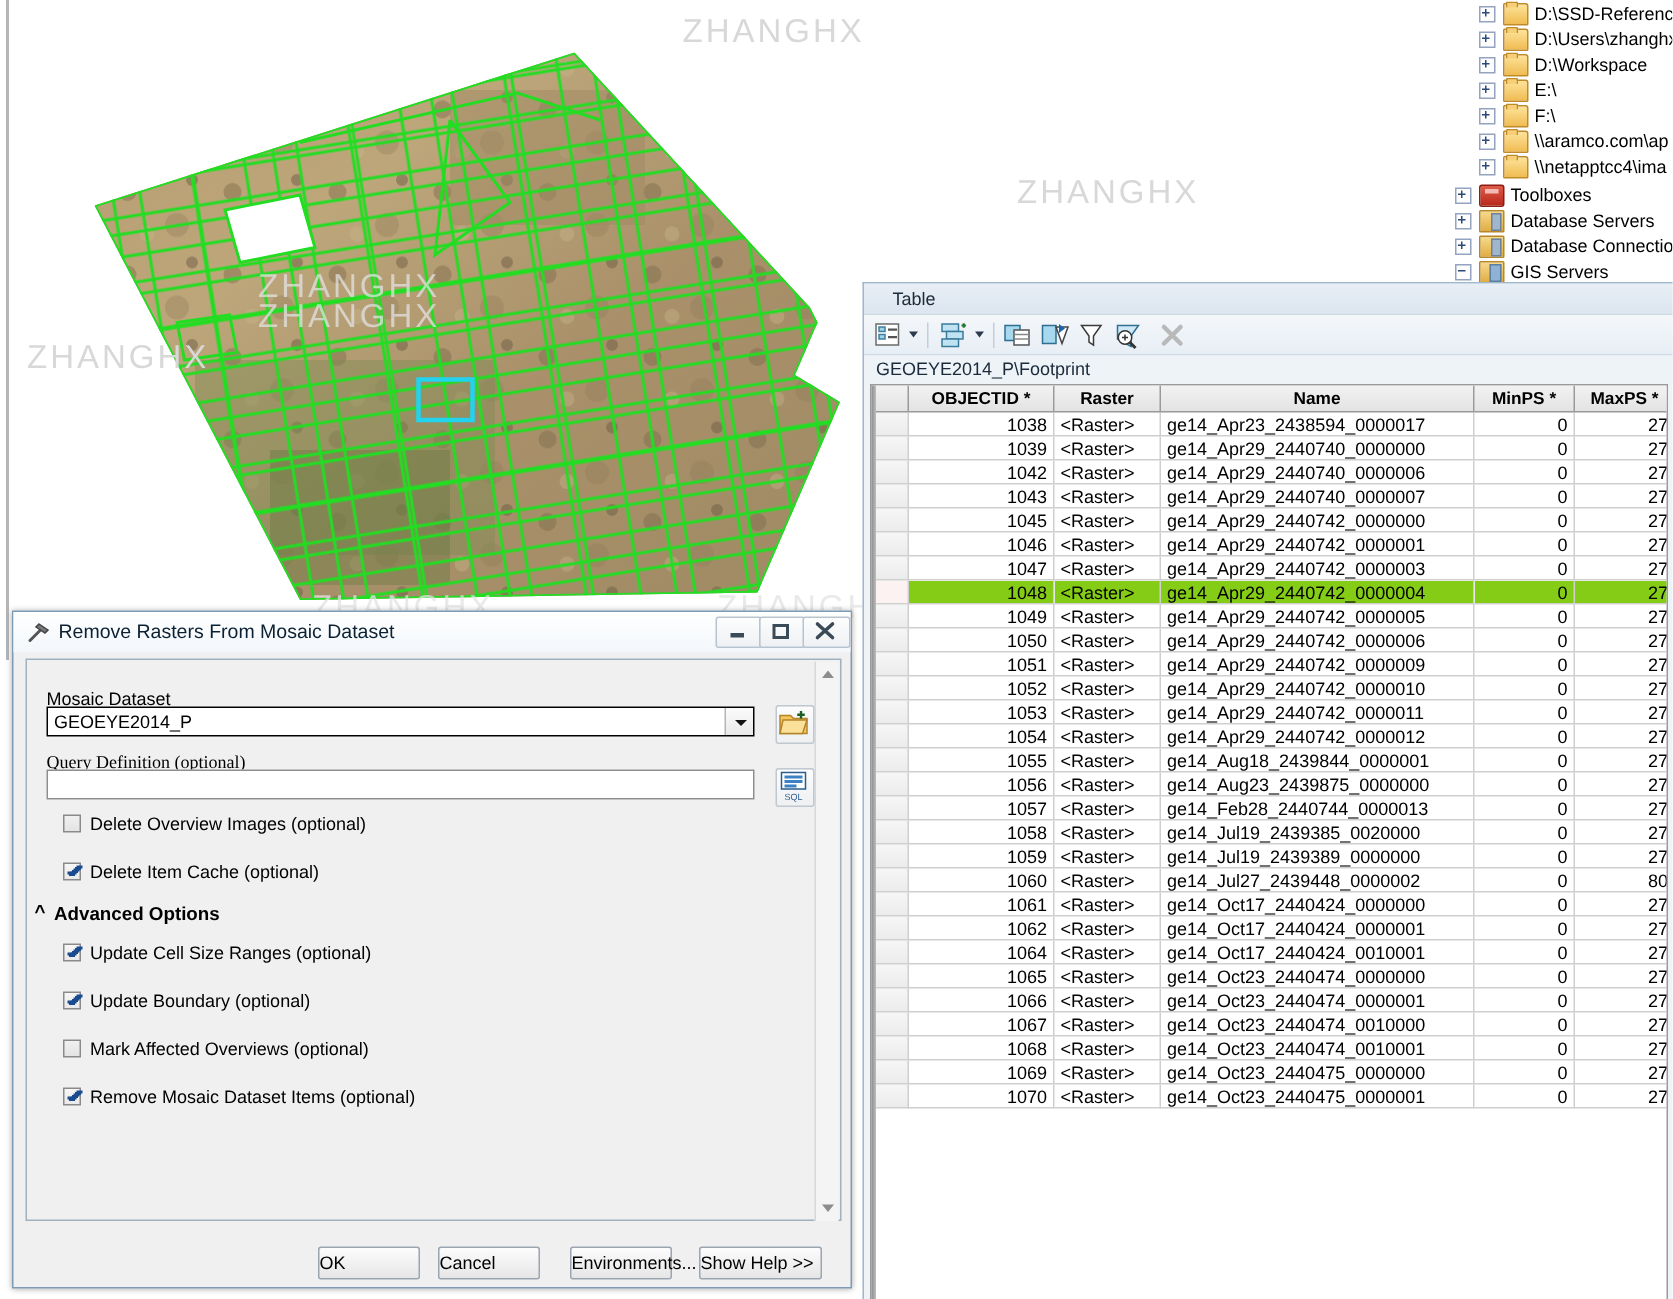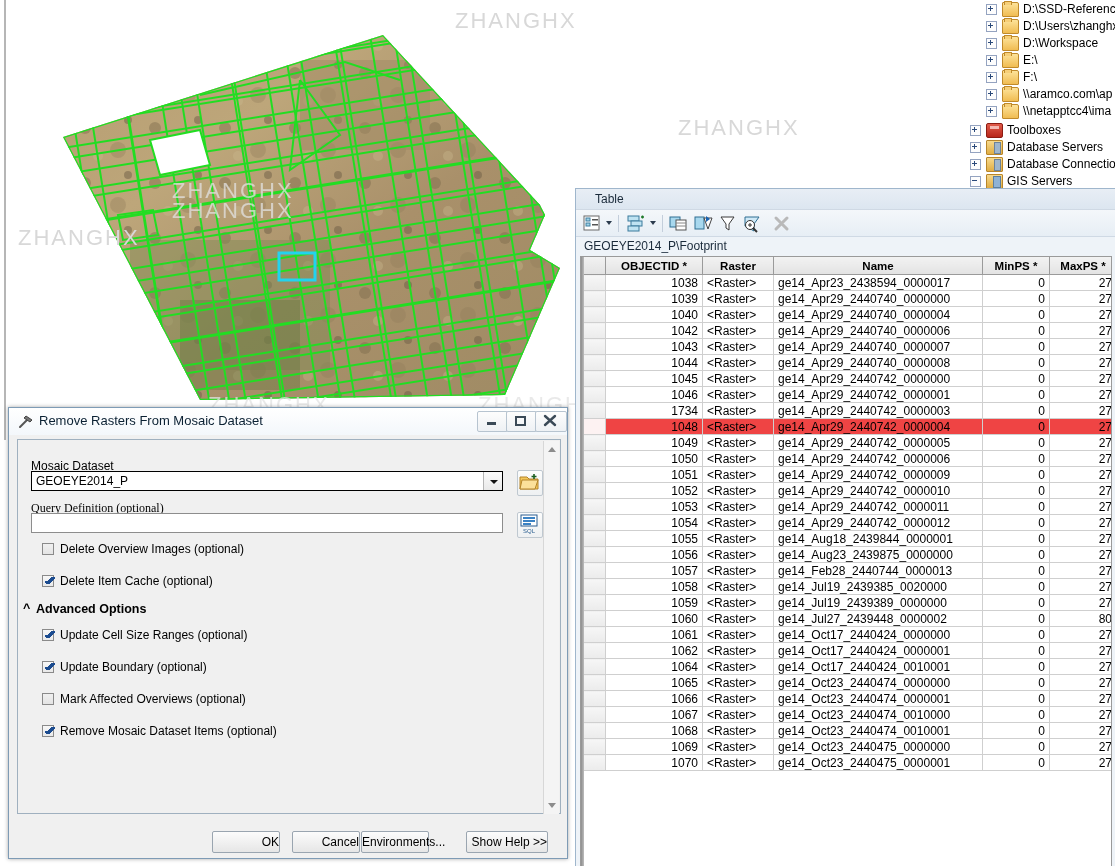--- a/index.html
+++ b/index.html
@@ -62,21 +62,21 @@
   table.grid{border-collapse:collapse;table-layout:fixed;font-size:12px;width:100%;}
   table.grid th{
     background:linear-gradient(to bottom,#f2f2f2,#e3e3e3);
     border-right:1px solid #9a9a9a;border-bottom:1px solid #9a9a9a;
     font-weight:bold;height:17px;font-size:11.5px;padding:0 4px;white-space:nowrap;
   }
   table.grid td{
     border-right:1px solid #cfcfcf;border-bottom:1px solid #cfcfcf;
     height:15px;padding:0 4px;white-space:nowrap;overflow:hidden;font-size:12px;
   }
-  tr.selrow td{background:#ef4444;}
+  tr.selrow td{background:#84cc16;}
   .c-sel{width:16px;background:linear-gradient(to bottom,#f6f6f6,#ebebeb);border-right:1px solid #9a9a9a;}
   tr.selrow .c-sel{background:#fdf2f2;}
   .num{text-align:right;}
   th.c-oid{width:88px}  th.c-raster{width:62px} th.c-name{width:200px}
   th.c-min{width:58px} th.c-max{width:58px}
   #grid-leftgutter{position:absolute;left:5px;top:68px;width:3px;height:731px;
      background:linear-gradient(to right,#8d8d8d,#bdbdbd);}
 
   
   #gp-dialog{position:absolute;left:8px;top:407px;width:560px;height:452px;
@@ -104,21 +104,21 @@
   .sqbtn{position:absolute;width:24px;height:24px;background:linear-gradient(to bottom,#fcfcfc,#eef0f2);
      border:1px solid #bfc8d0;border-radius:2px;}
   .cbrow{position:absolute;font-size:12px;}
   .cb{display:inline-block;width:12px;height:12px;background:#fafafa;border:1px solid #8a8a8a;
      vertical-align:-2px;margin-right:6px;position:relative;box-sizing:border-box;}
   .cb.on{background:linear-gradient(to bottom,#f7f7f7,#e9e9e9);}
   .cb.on:after{content:"";position:absolute;left:2px;top:5px;width:4px;height:2px;background:#1b4b8f;
      box-shadow:1px 1px 0 #1b4b8f,2px 0px 0 #1b4b8f,3px -1px 0 #1b4b8f,4px -2px 0 #1b4b8f,5px -3px 0 #1b4b8f,6px -4px 0 #1b4b8f;}
   .cb.off{background:linear-gradient(to bottom,#f0f0f0,#e4e4e4);}
   #adv-chev{display:inline-block;width:10px;position:relative;top:-1px;}
-  .fbtn{position:absolute;top:423px;height:22px;line-height:20px;text-align:right;font-size:12px;
+  .fbtn{position:absolute;top:423px;height:22px;line-height:20px;text-align:left;font-size:12px;
      background:linear-gradient(to bottom,#fcfcfc,#e6e6e6);border:1px solid #9aa5b0;border-radius:2px;box-sizing:border-box;}
 </style>
 </head>
 <body>
 
 <div id="map-canvas">
   <div id="map-left-rule"></div>
 
   <svg id="mosaic-svg" width="575" height="440">
     <defs>
@@ -301,69 +301,53 @@
           <tr>
             <td class="c-sel"></td>
             <td class="num">1039</td>
             <td class="">&lt;Raster&gt;</td>
             <td class="">ge14_Apr29_2440740_0000000</td>
             <td class="num">0</td>
             <td class="num">27</td>
           </tr>
           <tr>
             <td class="c-sel"></td>
-            <td class="num">1040</td>
-            <td class="">&lt;Raster&gt;</td>
-            <td class="">ge14_Apr29_2440740_0000004</td>
-            <td class="num">0</td>
-            <td class="num">27</td>
-          </tr>
-          <tr>
-            <td class="c-sel"></td>
             <td class="num">1042</td>
             <td class="">&lt;Raster&gt;</td>
             <td class="">ge14_Apr29_2440740_0000006</td>
             <td class="num">0</td>
             <td class="num">27</td>
           </tr>
           <tr>
             <td class="c-sel"></td>
             <td class="num">1043</td>
             <td class="">&lt;Raster&gt;</td>
             <td class="">ge14_Apr29_2440740_0000007</td>
             <td class="num">0</td>
             <td class="num">27</td>
           </tr>
           <tr>
             <td class="c-sel"></td>
-            <td class="num">1044</td>
-            <td class="">&lt;Raster&gt;</td>
-            <td class="">ge14_Apr29_2440740_0000008</td>
-            <td class="num">0</td>
-            <td class="num">27</td>
-          </tr>
-          <tr>
-            <td class="c-sel"></td>
             <td class="num">1045</td>
             <td class="">&lt;Raster&gt;</td>
             <td class="">ge14_Apr29_2440742_0000000</td>
             <td class="num">0</td>
             <td class="num">27</td>
           </tr>
           <tr>
             <td class="c-sel"></td>
             <td class="num">1046</td>
             <td class="">&lt;Raster&gt;</td>
             <td class="">ge14_Apr29_2440742_0000001</td>
             <td class="num">0</td>
             <td class="num">27</td>
           </tr>
           <tr>
             <td class="c-sel"></td>
-            <td class="num">1734</td>
+            <td class="num">1047</td>
             <td class="">&lt;Raster&gt;</td>
             <td class="">ge14_Apr29_2440742_0000003</td>
             <td class="num">0</td>
             <td class="num">27</td>
           </tr>
           <tr class="selrow">
             <td class="c-sel"></td>
             <td class="num">1048</td>
             <td class="">&lt;Raster&gt;</td>
             <td class="">ge14_Apr29_2440742_0000004</td>
@@ -624,15 +608,15 @@
   </div>
   <div class="cbrow" style="left:33px;top:284px;">
     <span class="cb off"></span><span>Mark Affected Overviews (optional)</span>
   </div>
   <div class="cbrow" style="left:33px;top:316px;">
     <span class="cb on"></span><span>Remove Mosaic Dataset Items (optional)</span>
   </div>
 
   <div class="fbtn" style="left:203px;width:68px;">OK</div>
   <div class="fbtn" style="left:283px;width:68px;">Cancel</div>
-  <div class="fbtn" style="left:352px;width:68px;">Environments...</div>
+  <div class="fbtn" style="left:371px;width:68px;">Environments...</div>
   <div class="fbtn" style="left:457px;width:82px;">Show Help &gt;&gt;</div>
 </div>
 
 </body></html>

